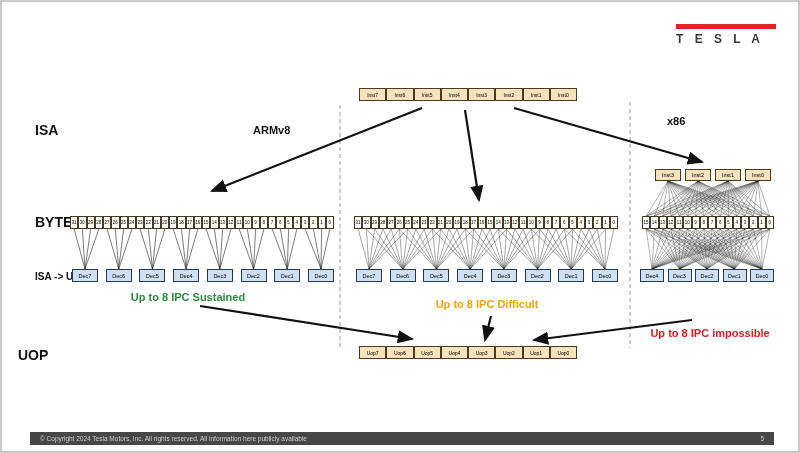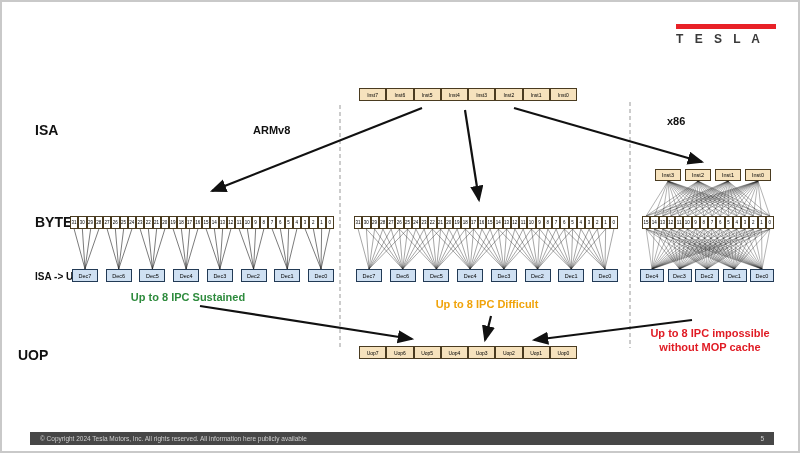--- a/index.html
+++ b/index.html
@@ -452,21 +452,20 @@
       <div class="cell">Dec3</div>
       <div class="cell">Dec2</div>
       <div class="cell">Dec1</div>
       <div class="cell">Dec0</div>
     </div>
 
   <div class="ipc" style="left: 55px; top: 289px; width: 262px; color: rgb(46, 139, 61);">Up to 8 IPC Sustained</div>
   <div class="ipc" style="left: 354px; top: 296px; width: 262px; color: rgb(240, 163, 10);">Up to 8 IPC Difficult</div>
   <div class="ipc" style="left: 628px; top: 289px; width: 160px; color: rgb(224, 27, 36); margin-top: 36px;">
     <div>Up to 8 IPC impossible</div>
-    <div>without MOP cache</div>
   </div>
 
   <div class="boxes tan" style="left:357px;top:344px;width:218px;height:13px">
       <div class="cell">Uop7</div>
       <div class="cell">Uop6</div>
       <div class="cell">Uop5</div>
       <div class="cell">Uop4</div>
       <div class="cell">Uop3</div>
       <div class="cell">Uop2</div>
       <div class="cell">Uop1</div>

